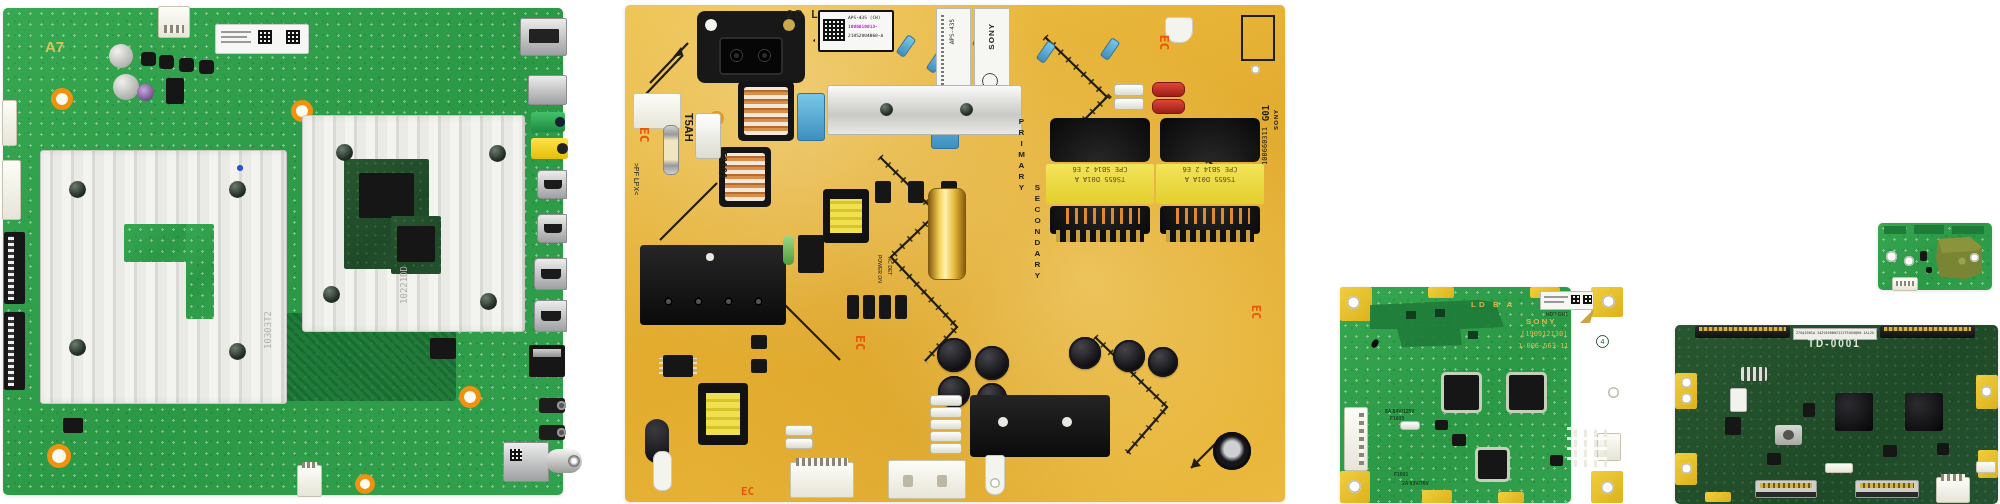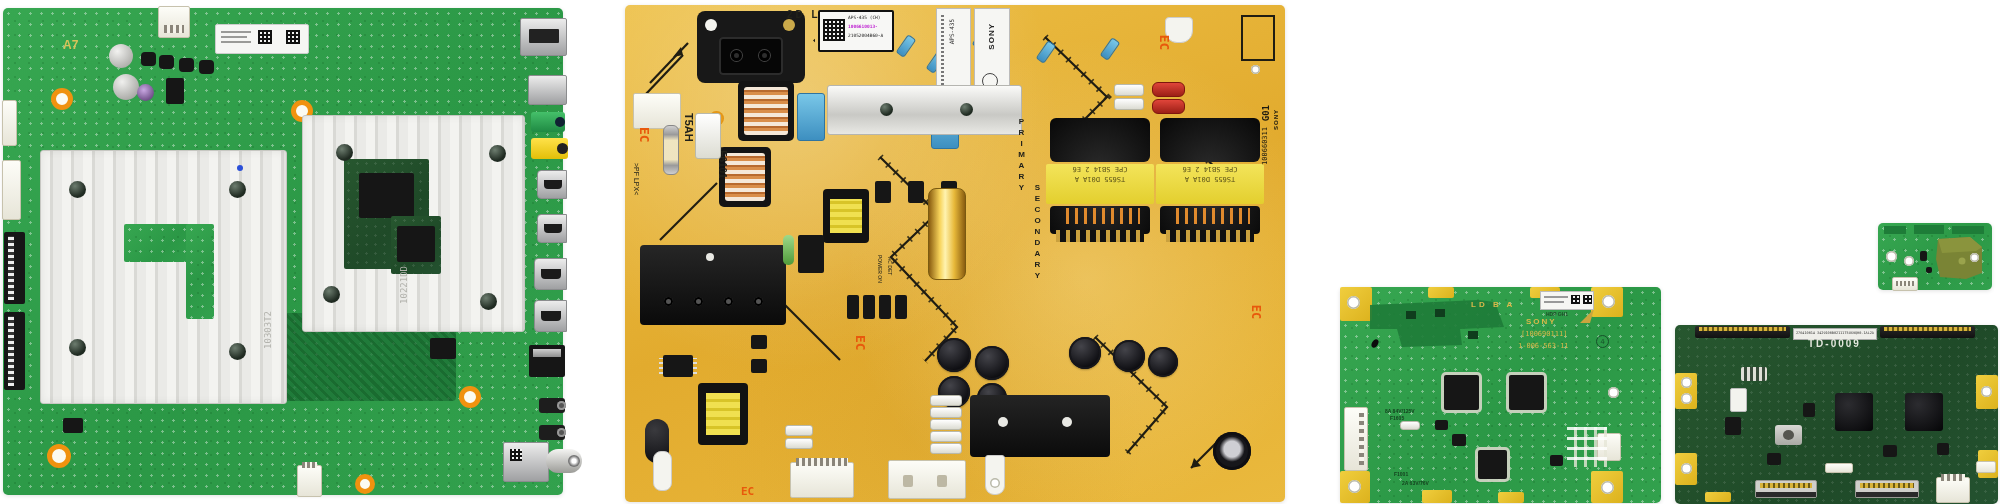--- a/index.html
+++ b/index.html
@@ -57,21 +57,21 @@
     <div class="p blk" style="left:1px;top:224px;width:21px;height:72px">
       <div class="p" style="left:4px;top:4px;width:6px;height:64px;background:repeating-linear-gradient(0deg,#eee 0 3px,#333 3px 6px)"></div>
       </div>
     <div class="p blk" style="left:1px;top:304px;width:21px;height:78px">
       <div class="p" style="left:4px;top:4px;width:6px;height:70px;background:repeating-linear-gradient(0deg,#eee 0 3px,#333 3px 6px)"></div>
       </div>
 
     <div class="p wconn" style="left:155px;top:-2px;width:30px;height:30px">
       <div class="p" style="left:5px;top:18px;width:20px;height:8px;background:repeating-linear-gradient(90deg,#8a857a 0 3px,#f5f3ea 3px 6px)"></div>
       </div>
-    <div class="p silk" style="left:60px;top:30px;font-size:12px;color:#d8c35a">A7</div>
+    <div class="p silk" style="left:42px;top:30px;font-size:15px;color:#d8c35a">A7</div>
 
     <div class="p" style="left:106px;top:36px;width:24px;height:24px;border-radius:50%;background:radial-gradient(circle at 35% 30%,#f2f2f0,#9a9a96)"></div>
     <div class="p" style="left:110px;top:66px;width:26px;height:26px;border-radius:50%;background:radial-gradient(circle at 35% 30%,#f0f0ee,#93938f)"></div>
     <div class="p" style="left:134px;top:76px;width:17px;height:17px;border-radius:50%;background:radial-gradient(circle at 40% 35%,#c9a8e2,#4d2d66)"></div>
     <div class="p blk" style="left:138px;top:44px;width:15px;height:14px;border-radius:4px"></div>
     <div class="p blk" style="left:156px;top:47px;width:15px;height:14px;border-radius:4px"></div>
     <div class="p blk" style="left:176px;top:50px;width:15px;height:14px;border-radius:4px"></div>
     <div class="p blk" style="left:196px;top:52px;width:15px;height:14px;border-radius:4px"></div>
     <div class="p blk" style="left:163px;top:70px;width:18px;height:26px"></div>
 
@@ -357,21 +357,21 @@
       </div>
     <div class="p" style="left:28px;top:446px;width:17px;height:38px;background:#f4f4ef;border:1px solid #ccc;border-radius:8px"></div>
 
     <div class="p stamp vtext" style="left:12px;top:122px;font-size:13px">EC</div>
     <div class="p stamp vtext" style="left:228px;top:330px;font-size:13px">EC</div>
     <div class="p stamp" style="left:532px;top:30px;font-size:13px;transform:rotate(90deg)">EC</div>
     <div class="p stamp" style="left:116px;top:480px;font-size:11px">EC</div>
     <div class="p stamp" style="left:624px;top:300px;font-size:12px;transform:rotate(90deg)">EC</div>
   </div>
 
-  <div class="p pcb green" style="left:1340px;top:287px;width:321px;height:216px">
+  <div class="p pcb green" style="left:1340px;top:287px;width:231px;height:216px">
 
     <div class="p goldpad" style="left:0;top:0;width:32px;height:34px">
       <div class="p hole" style="left:7px;top:9px;width:13px;height:13px"></div>
       </div>
     <div class="p goldpad" style="left:88px;top:0;width:26px;height:11px"></div>
     <div class="p goldpad" style="left:190px;top:0;width:30px;height:11px"></div>
     <div class="p goldpad" style="left:251px;top:0;width:32px;height:30px">
       <div class="p hole" style="left:11px;top:8px;width:13px;height:13px"></div>
       </div>
     <div class="p goldpad" style="left:0;top:184px;width:30px;height:32px">
@@ -395,21 +395,21 @@
     <div class="p" style="left:200px;top:4px;width:52px;height:17px;background:#f6f6f3;border:1px solid #bbb">
       <div class="p qr" style="left:30px;top:3px;width:9px;height:9px"></div>
       <div class="p qr" style="left:42px;top:3px;width:9px;height:9px"></div>
       <div class="p" style="left:3px;top:4px;width:24px;height:2px;background:#999"></div>
       <div class="p" style="left:3px;top:9px;width:20px;height:2px;background:#999"></div>
     </div>
 
     <div class="p" style="left:131px;top:13px;font-size:8px;font-weight:bold;color:#d9b84a;letter-spacing:3px">LD B A</div>
     <div class="p" style="left:206px;top:24px;font-size:5px;color:#214d2b;font-weight:bold">HDP GH1</div>
     <div class="p" style="left:186px;top:30px;font-size:8px;font-weight:bold;color:#d9b84a;letter-spacing:2px">SONY</div>
-    <div class="p mono" style="left:181px;top:43px;font-size:7px;color:#d9b84a">[100690111]</div>
+    <div class="p mono" style="left:181px;top:43px;font-size:7px;color:#d9b84a">[190912130]</div>
     <div class="p mono" style="left:178px;top:55px;font-size:7px;color:#d9b84a">1-006-563-11</div>
     <div class="p" style="left:256px;top:48px;width:11px;height:11px;border:1px solid #16502a;border-radius:50%;color:#16502a;font-size:7px;text-align:center;line-height:11px">4</div>
 
     <div class="p blk chipleads" style="left:104px;top:88px;width:35px;height:35px"></div>
     <div class="p blk chipleads" style="left:169px;top:88px;width:35px;height:35px"></div>
     <div class="p blk chipleads" style="left:138px;top:163px;width:29px;height:29px"></div>
     <div class="p blk" style="left:95px;top:133px;width:13px;height:10px"></div>
     <div class="p blk" style="left:112px;top:147px;width:14px;height:12px"></div>
     <div class="p blk" style="left:210px;top:168px;width:13px;height:11px"></div>
     <div class="p" style="left:32px;top:52px;width:6px;height:9px;border-radius:50%;background:#0c0c0c;transform:rotate(30deg)"></div>
@@ -435,21 +435,21 @@
     <div class="p fpc" style="left:20px;top:1px;width:95px;height:12px">
       <div class="p goldpins" style="left:4px;top:1px;width:87px;height:4px"></div>
       </div>
     <div class="p fpc" style="left:205px;top:1px;width:95px;height:12px">
       <div class="p goldpins" style="left:4px;top:1px;width:87px;height:4px"></div>
       </div>
 
     <div class="p" style="left:118px;top:3px;width:82px;height:10px;background:#eeeee9;border:1px solid #aaa">
       <div class="p mono" style="left:2px;top:2px;font-size:3.5px;color:#333;white-space:nowrap;overflow:hidden;width:78px">276410014 3429100B02111T5UX9QH0-1AL2A</div>
       </div>
-    <div class="p" style="left:133px;top:13px;font-size:10px;font-weight:bold;color:#e3e7dd;letter-spacing:2px">TD-0009</div>
+    <div class="p" style="left:133px;top:13px;font-size:10px;font-weight:bold;color:#e3e7dd;letter-spacing:2px">TD-0001</div>
 
     <div class="p goldpad" style="left:0;top:48px;width:22px;height:36px">
       <div class="p hole" style="left:6px;top:4px;width:11px;height:11px"></div>
       <div class="p hole" style="left:6px;top:20px;width:11px;height:11px"></div>
       </div>
     <div class="p goldpad" style="left:0;top:128px;width:22px;height:32px">
       <div class="p hole" style="left:6px;top:10px;width:11px;height:11px"></div>
       </div>
     <div class="p goldpad" style="left:301px;top:50px;width:22px;height:34px">
       <div class="p hole" style="left:5px;top:11px;width:11px;height:11px"></div>

